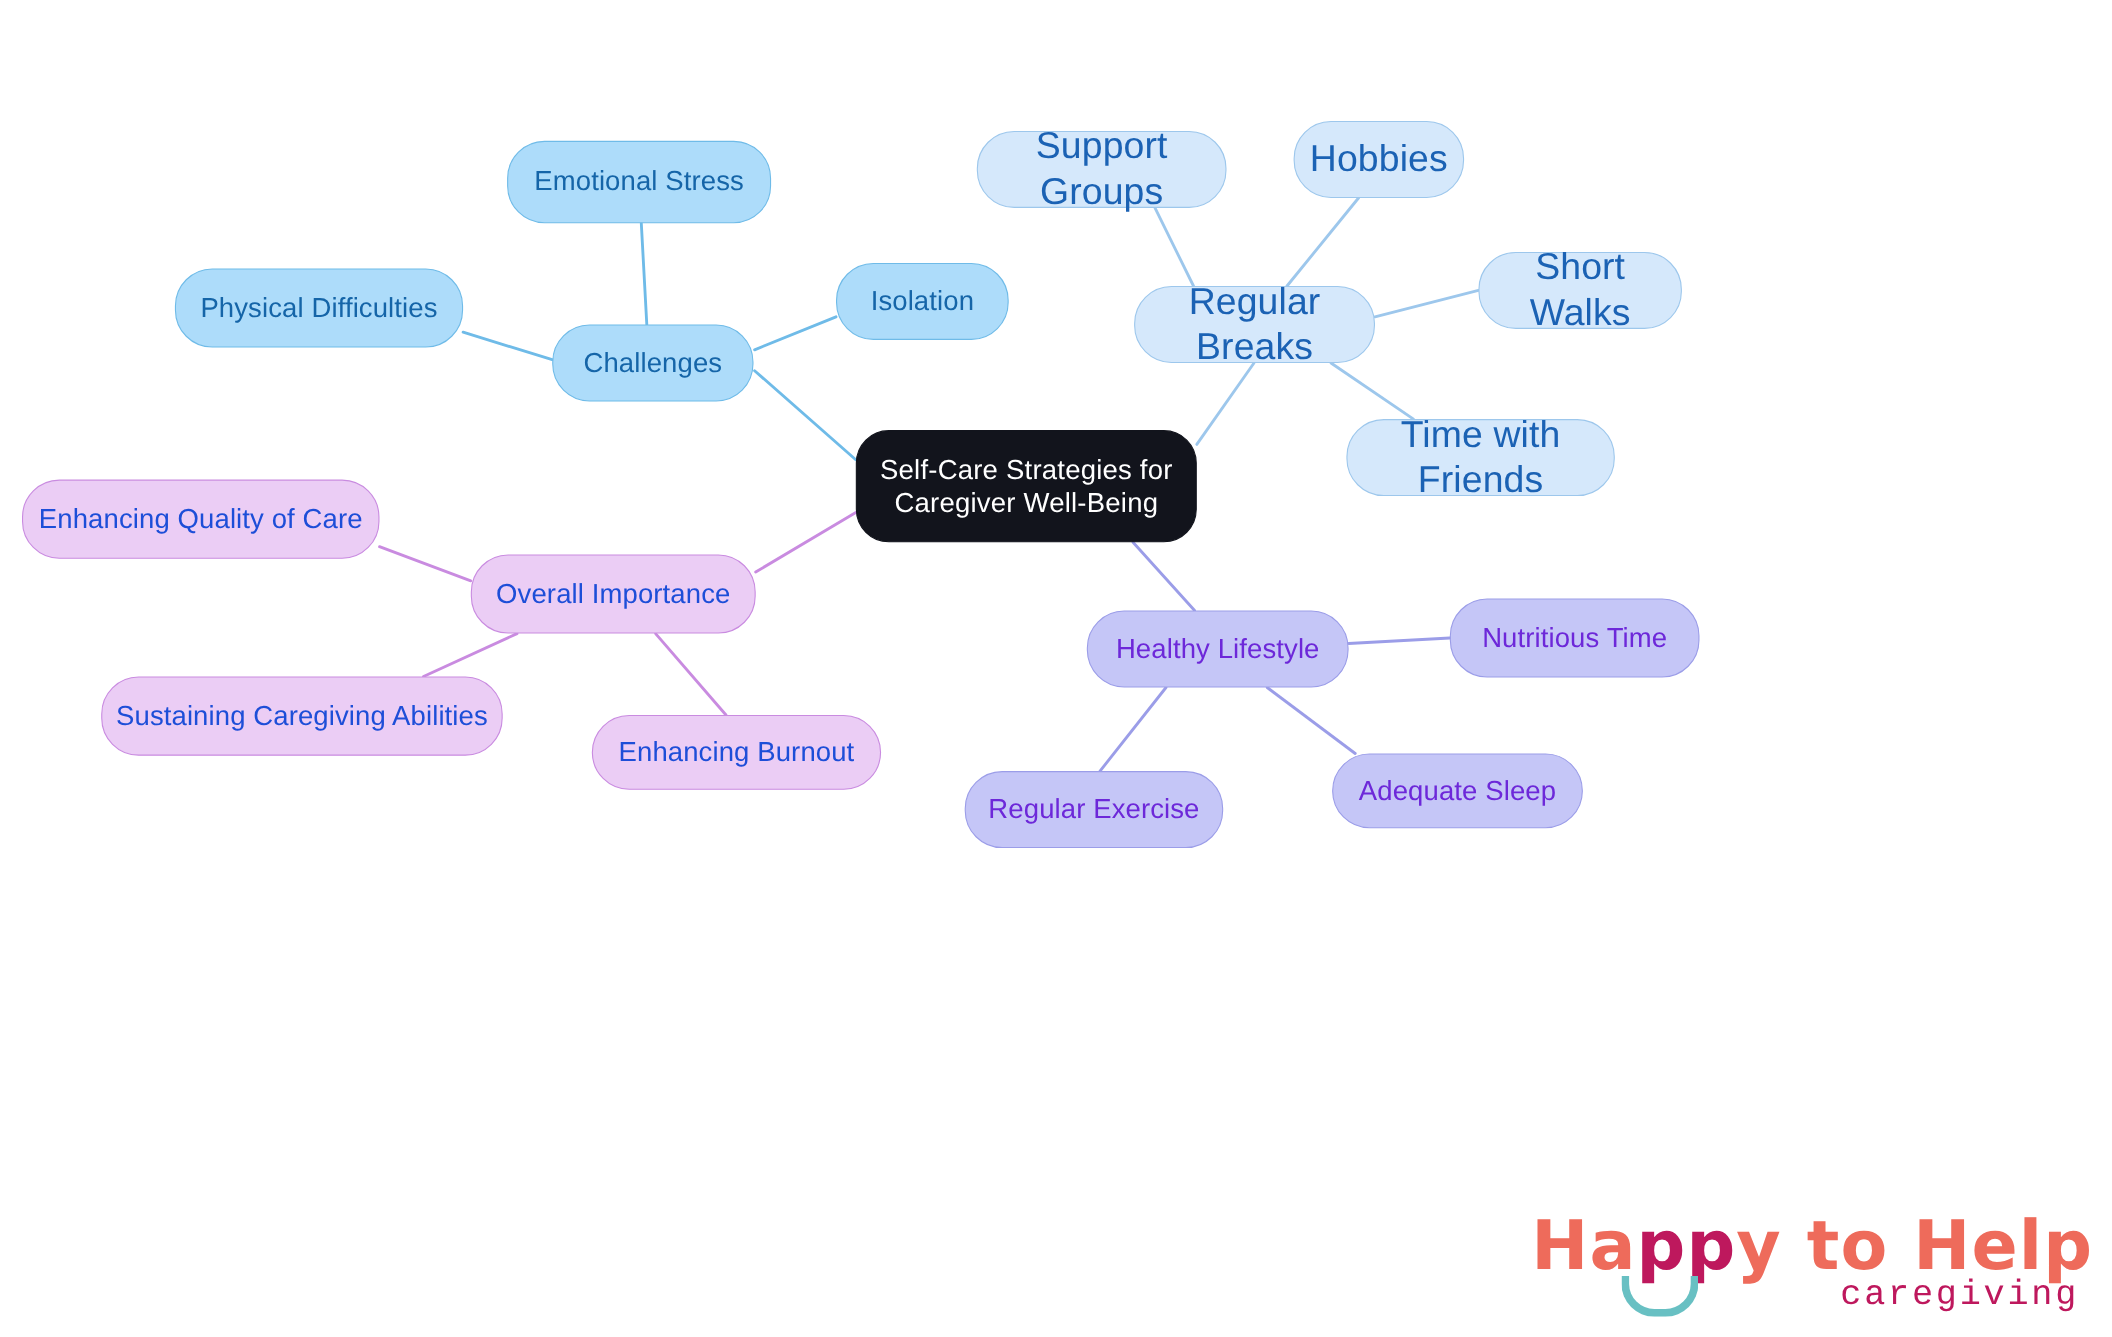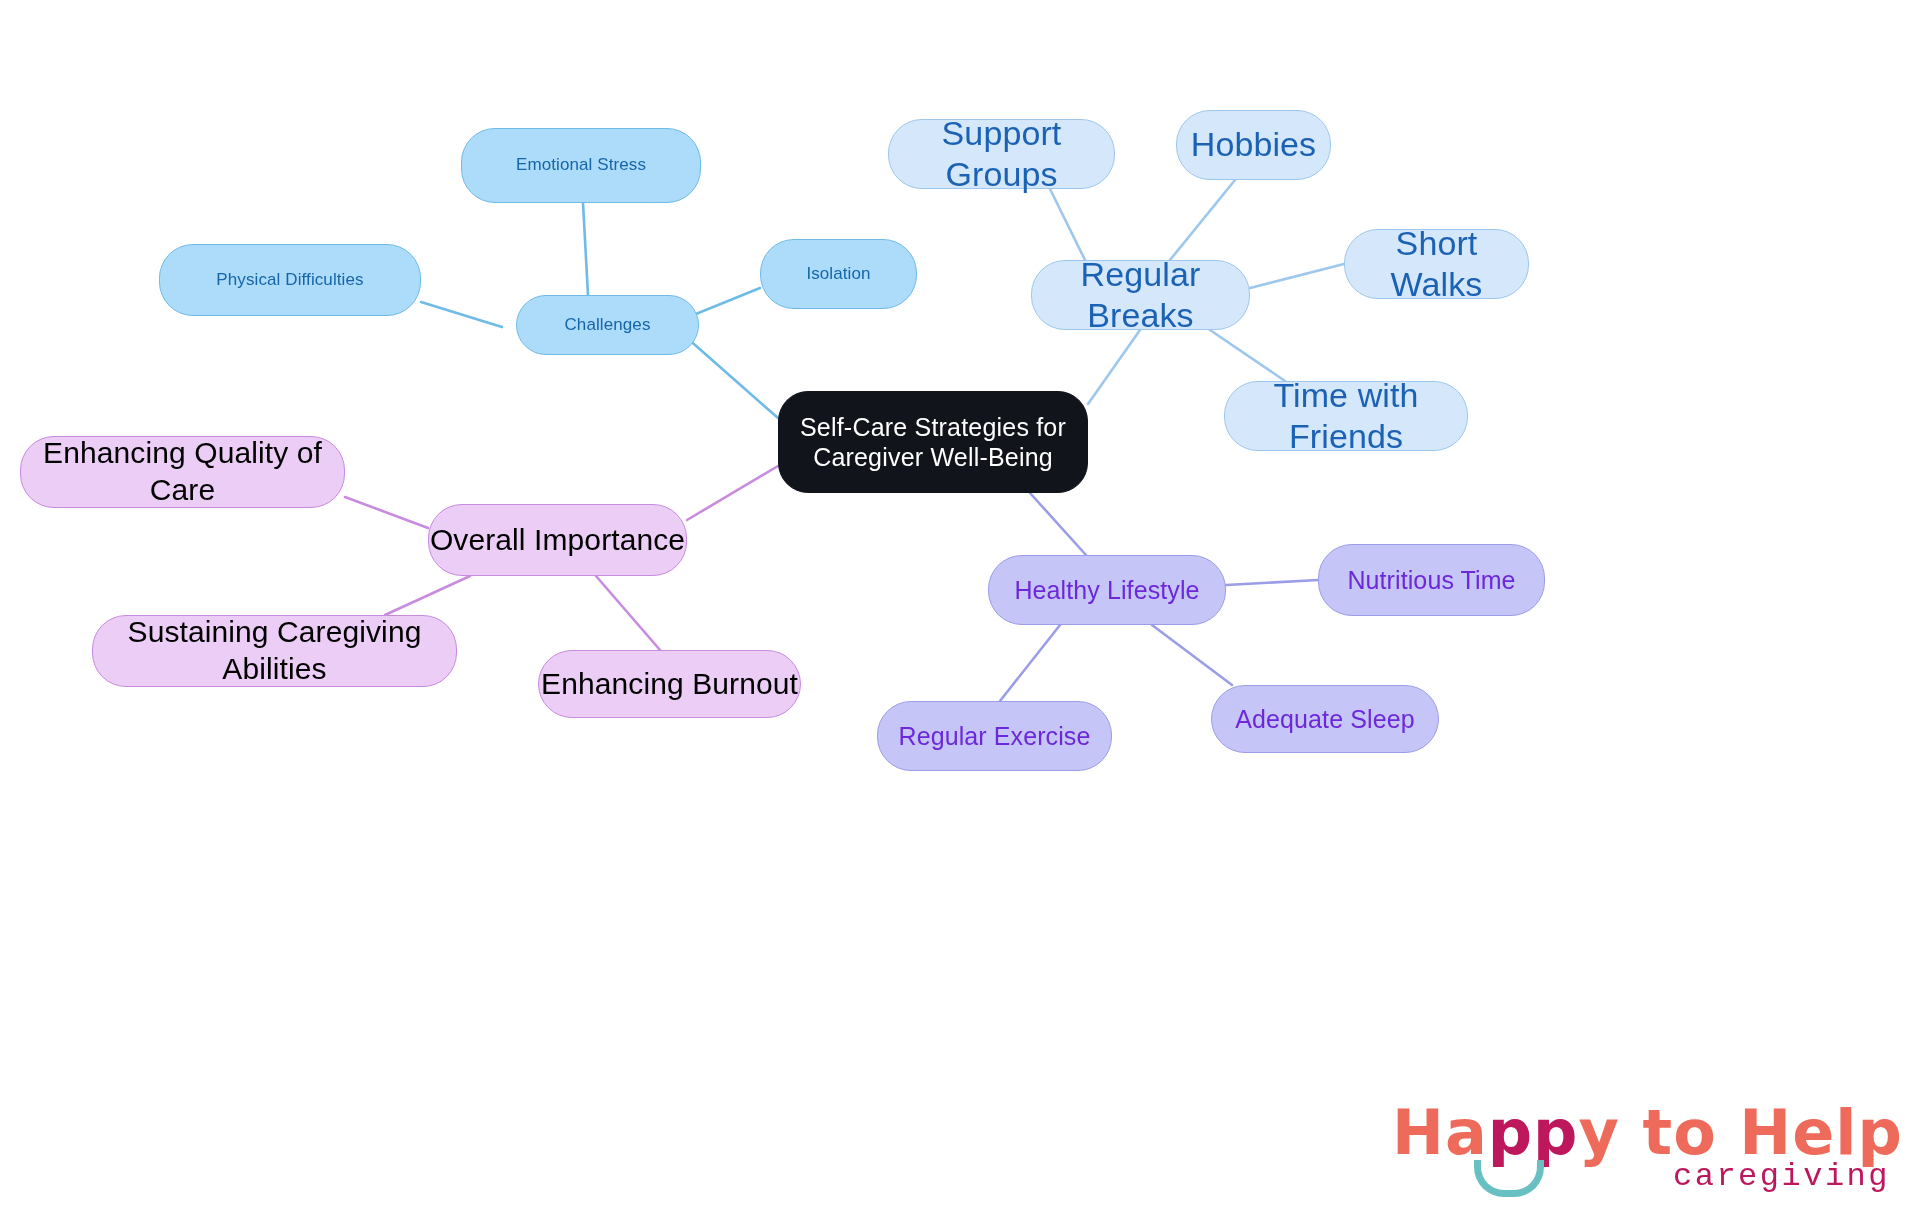--- a/index.html
+++ b/index.html
@@ -47,42 +47,42 @@
     color: #ffffff;
     font-size: 25px;
     border-radius: 30px;
     letter-spacing: 0.2px;
   }
   
   .node.c-blue {
     background: #ADDCFA;
     border-color: #6FBBE8;
     color: #1565A8;
-    font-size: 17px;
+    font-size: 25px;
   }
   
   .node.c-paleblue {
     background: #D5E8FB;
     border-color: #9DC7EC;
     color: #1B62B4;
     font-size: 34px;
   }
   
   .node.c-periwinkle {
     background: #C5C6F7;
     border-color: #9B9DE8;
     color: #6d28d9;
     font-size: 25px;
   }
   
   .node.c-lilac {
     background: #EBCDF5;
     border-color: #C98BE0;
-    color: #000000;
-    font-size: 30px;
+    color: #1d4ed8;
+    font-size: 25px;
   }
   #logo {
     position: absolute;
     left: 1392px;
     top: 1096px;
     width: 500px;
     height: 104px;
   }
   .logo-main {
     position: absolute;
@@ -137,21 +137,21 @@
       <line x1="1060" y1="625" x2="1000" y2="701" stroke="#9B9DE8" stroke-width="2.6" stroke-linecap="round"></line>
       <line x1="778" y1="466" x2="687" y2="520" stroke="#C98BE0" stroke-width="2.6" stroke-linecap="round"></line>
       <line x1="428" y1="528" x2="345" y2="497" stroke="#C98BE0" stroke-width="2.6" stroke-linecap="round"></line>
       <line x1="470" y1="576" x2="385" y2="615" stroke="#C98BE0" stroke-width="2.6" stroke-linecap="round"></line>
       <line x1="596" y1="576" x2="660" y2="650" stroke="#C98BE0" stroke-width="2.6" stroke-linecap="round"></line>
     </svg>
 
   <div id="nodes">
       <div class="node root" style="left: 778px; top: 391px; width: 310px; height: 102px;">Self-Care Strategies for
 Caregiver Well-Being</div>
-      <div class="node c-blue" style="left: 516px; top: 295px; width: 183px; height: 60px;">Challenges</div>
+      <div class="node c-blue" style="left: 502px; top: 295px; width: 183px; height: 70px;">Challenges</div>
       <div class="node c-blue" style="left: 461px; top: 128px; width: 240px; height: 75px;">Emotional Stress</div>
       <div class="node c-blue" style="left: 159px; top: 244px; width: 262px; height: 72px;">Physical Difficulties</div>
       <div class="node c-blue" style="left: 760px; top: 239px; width: 157px; height: 70px;">Isolation</div>
       <div class="node c-paleblue" style="left: 1031px; top: 260px; width: 219px; height: 70px;">Regular Breaks</div>
       <div class="node c-paleblue" style="left: 888px; top: 119px; width: 227px; height: 70px;">Support Groups</div>
       <div class="node c-paleblue" style="left: 1176px; top: 110px; width: 155px; height: 70px;">Hobbies</div>
       <div class="node c-paleblue" style="left: 1344px; top: 229px; width: 185px; height: 70px;">Short Walks</div>
       <div class="node c-paleblue" style="left: 1224px; top: 381px; width: 244px; height: 70px;">Time with Friends</div>
       <div class="node c-periwinkle" style="left: 988px; top: 555px; width: 238px; height: 70px;">Healthy Lifestyle</div>
       <div class="node c-periwinkle" style="left: 1318px; top: 544px; width: 227px; height: 72px;">Nutritious Time</div>

